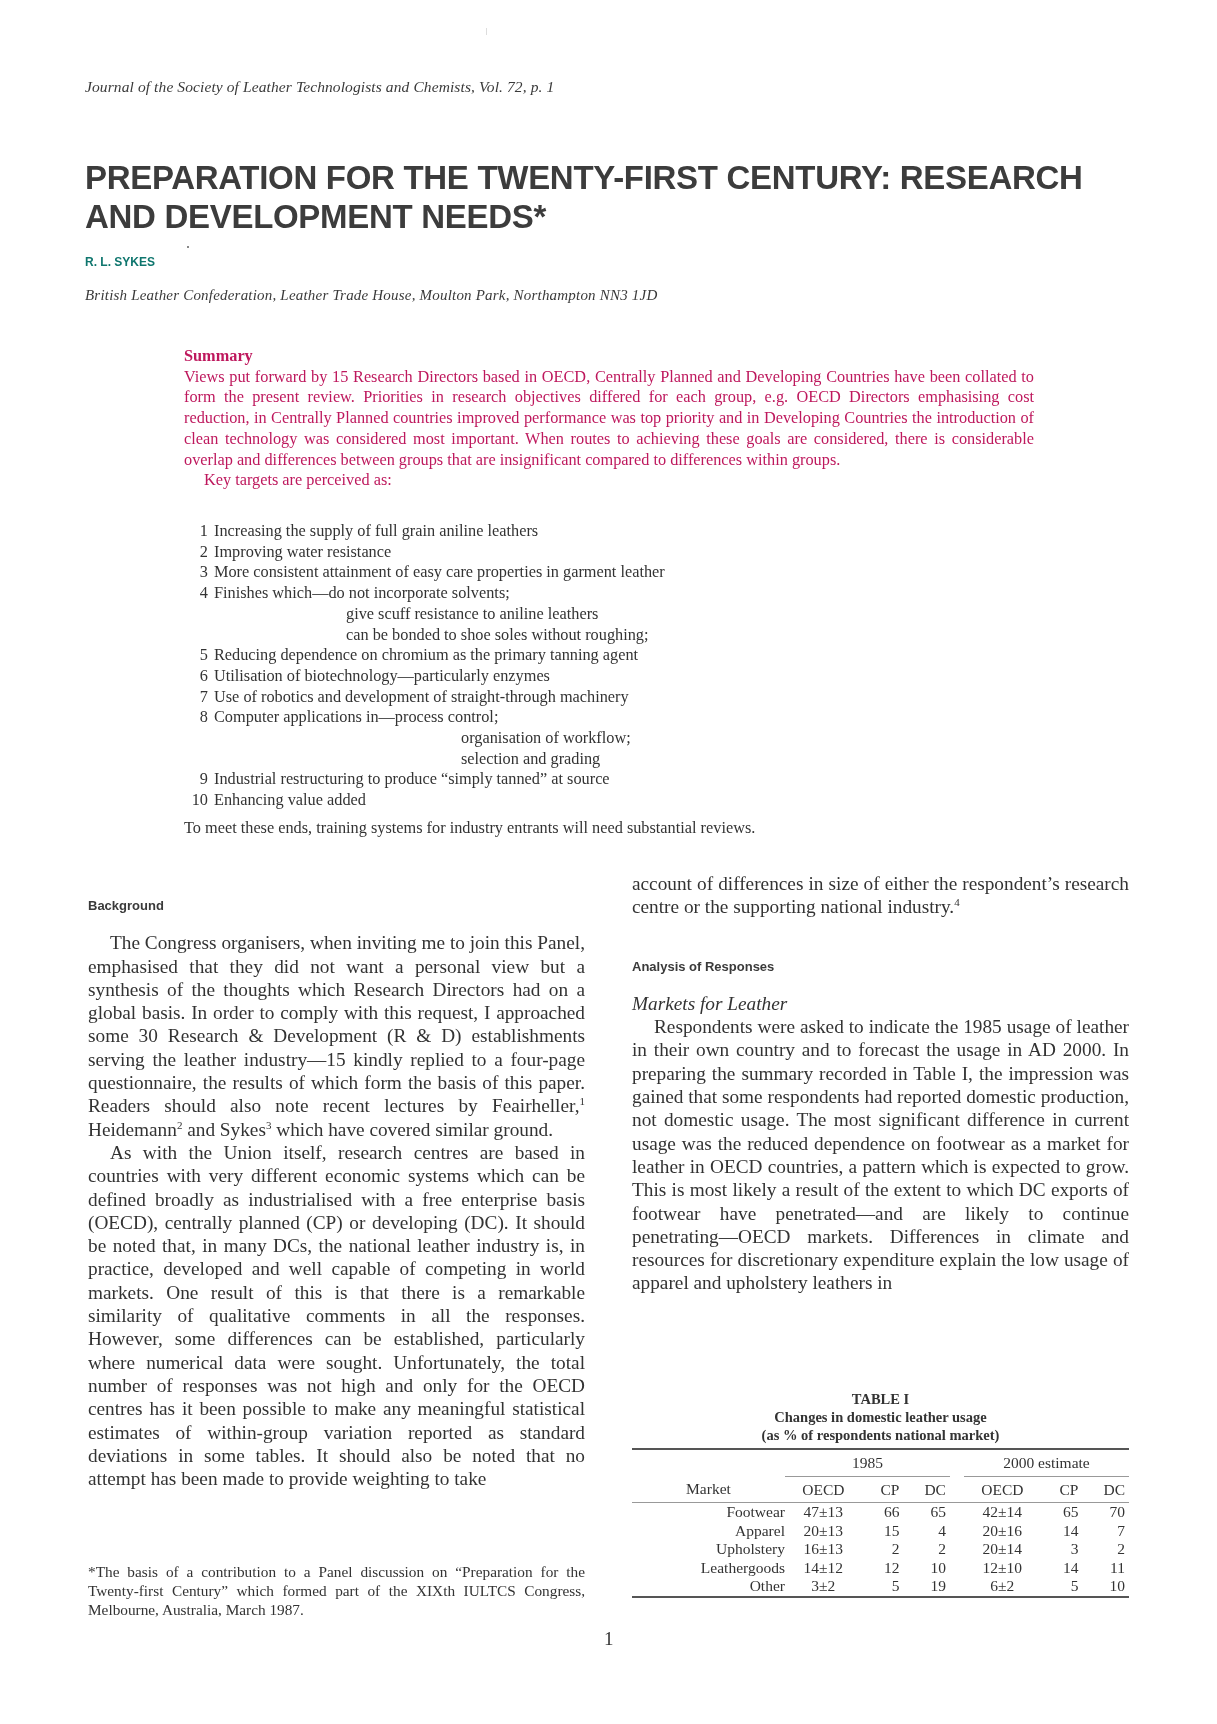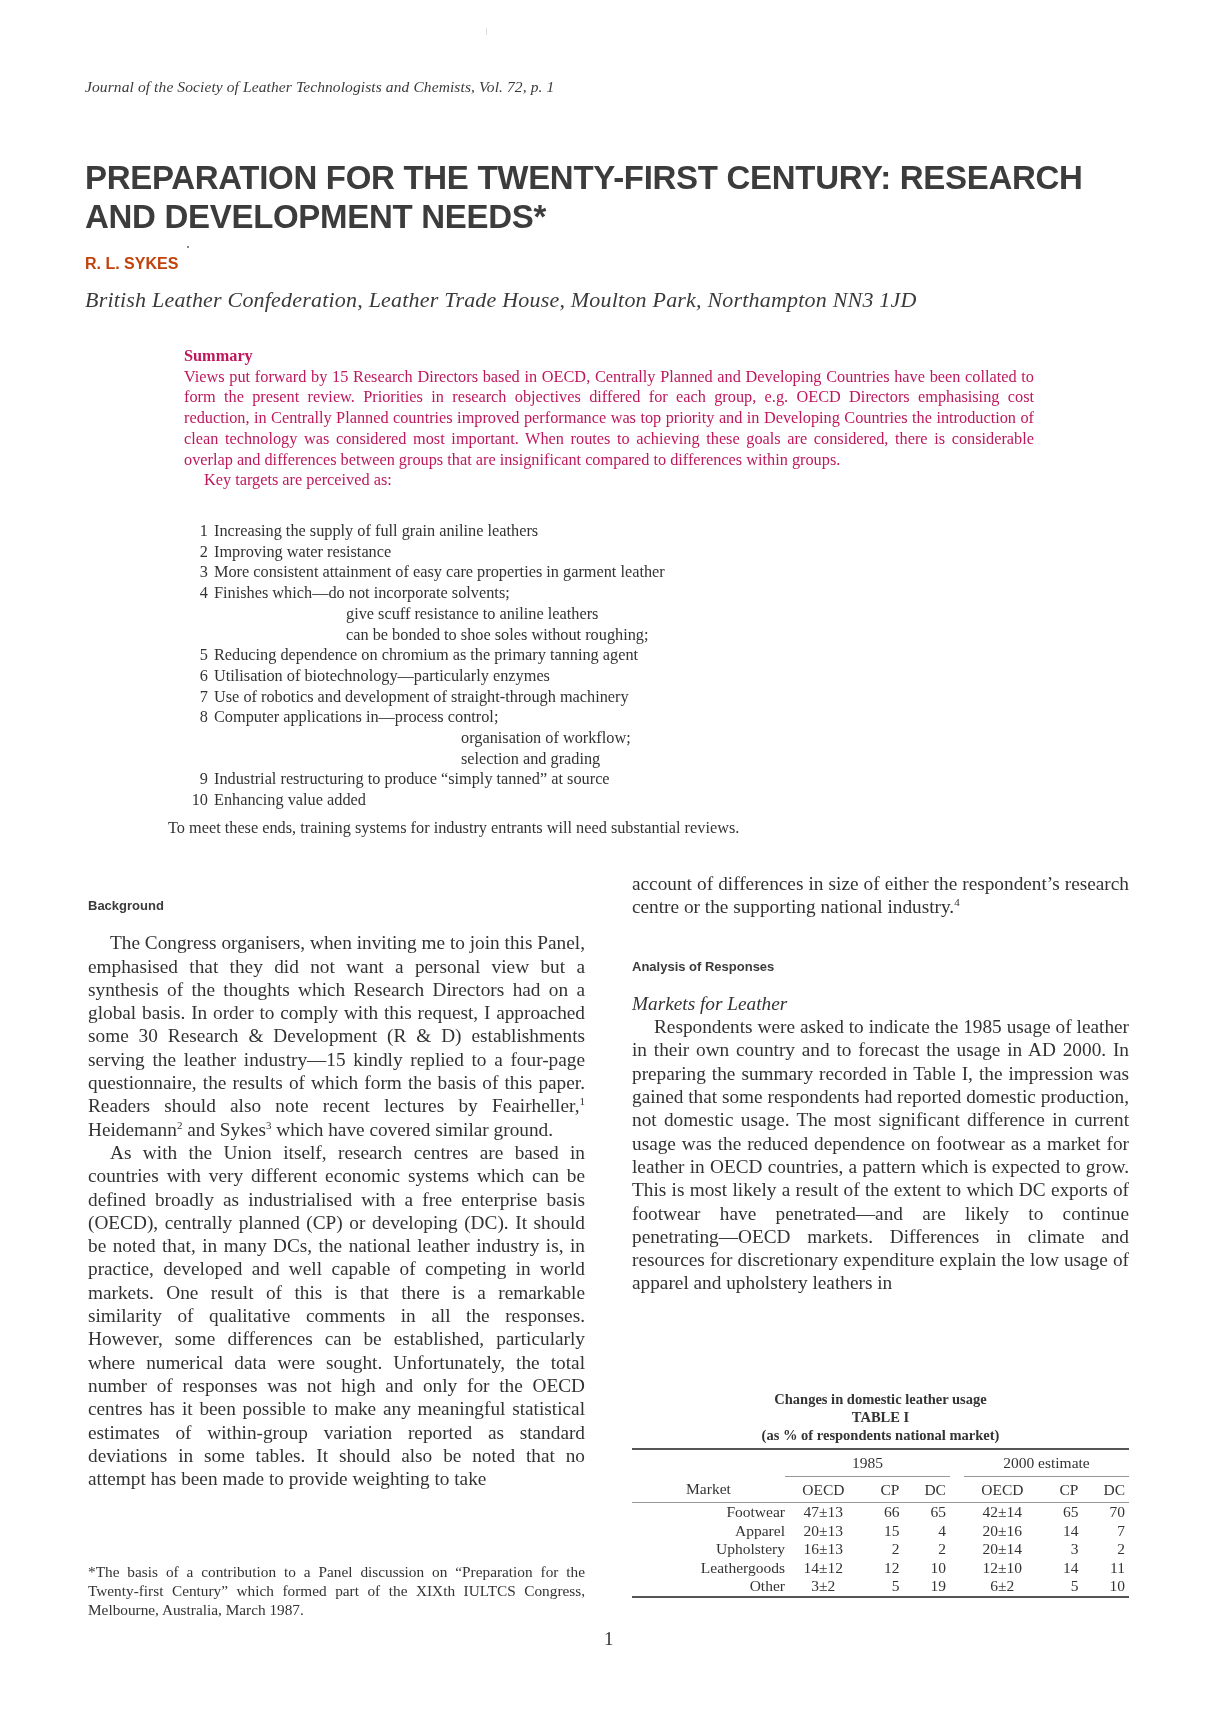--- a/index.html
+++ b/index.html
@@ -1,31 +1,31 @@
 <!DOCTYPE html>
 <html><head>
 <meta charset="utf-8">
 <style>
   html, body { margin: 0; padding: 0; background: #ffffff; }
   body { width: 1217px; height: 1724px; position: relative; overflow: hidden; color: #2a2a2a; font-family: "Liberation Serif", serif; }
   .abs { position: absolute; }
   .journal { left: 85px; top: 78px; font-style: italic; font-size: 15.5px; color: #3a3a3a; letter-spacing: 0.1px; }
   .title { left: 85px; top: 158px; width: 1060px; font-family: "Liberation Sans", sans-serif; font-weight: bold; font-size: 33px; line-height: 39px; color: #3c3c3c; letter-spacing: -0.3px; }
-  .author { left: 85px; top: 255px; font-family: "Liberation Sans", sans-serif; font-weight: bold; font-size: 16px; color: #c2410c; }
-  .affil { left: 85px; top: 287px; font-style: italic; font-size: 22px; color: #3a3a3a; letter-spacing: 0.2px; }
+  .author { left: 85px; top: 255px; font-family: "Liberation Sans", sans-serif; font-weight: bold; font-size: 12px; color: #0f766e; }
+  .affil { left: 85px; top: 287px; font-style: italic; font-size: 15px; color: #3a3a3a; letter-spacing: 0.2px; }
   .summary { left: 184px; top: 346px; width: 850px; font-size: 16.3px; line-height: 20.7px; color: #be185d; }
   .summary-head { font-weight: bold; }
   .summary-body { text-align: justify; }
   .summary-key { text-indent: 20px; }
   .targets { left: 184px; top: 521px; width: 850px; font-size: 16.3px; line-height: 20.7px; color: #333; }
   .t-row { display: flex; }
   .t-num { width: 24px; text-align: right; padding-right: 6px; flex-shrink: 0; }
   .t-sub { padding-left: 162px; }
   .t-sub8 { padding-left: 277px; }
-  .closing { left: 168px; top: 818px; font-size: 16.3px; color: #333; }
+  .closing { left: 184px; top: 818px; font-size: 16.3px; color: #333; }
   .col { font-size: 19.3px; line-height: 23.3px; color: #333; text-align: justify; }
   .left-col { left: 88px; top: 894px; width: 497px; }
   .right-col { left: 632px; top: 872px; width: 497px; }
   h2.sec { font-family: "Liberation Sans", sans-serif; font-weight: bold; font-size: 13px; margin: 0; color: #3a3a3a; }
   .para { margin: 0; text-indent: 22px; }
   .noindent { text-indent: 0; }
   sup { font-size: 11px; line-height: 0; }
   .sub-h { font-style: italic; margin: 0; }
   .footnote { left: 88px; top: 1562px; width: 497px; font-size: 15.3px; line-height: 19px; text-align: justify; color: #333; }
   .table-wrap { left: 632px; top: 1390px; width: 497px; color: #333; }
@@ -119,22 +119,22 @@
 <div class="abs footnote">*The basis of a contribution to a Panel discussion on “Preparation for the Twenty-first Century” which formed part of the XIXth IULTCS Congress, Melbourne, Australia, March 1987.</div>
 
 <div class="abs col right-col">
   <p class="para noindent"><span>account of differences in size of either the respondent’s research centre or the supporting national industry.</span><sup>4</sup></p>
   <h2 class="sec" style="margin-top:36px;">Analysis of Responses</h2>
   <p class="sub-h" style="margin-top:14px;">Markets for Leather</p>
   <p class="para">Respondents were asked to indicate the 1985 usage of leather in their own country and to forecast the usage in AD 2000. In preparing the summary recorded in Table I, the impression was gained that some respondents had reported domestic production, not domestic usage. The most significant difference in current usage was the reduced dependence on footwear as a market for leather in OECD countries, a pattern which is expected to grow. This is most likely a result of the extent to which DC exports of footwear have penetrated—and are likely to continue penetrating—OECD markets. Differences in climate and resources for discretionary expenditure explain the low usage of apparel and upholstery leathers in</p>
 </div>
 
 <div class="abs table-wrap">
+  <div class="tcap">TABLE I</div>
   <div class="tcap">Changes in domestic leather usage</div>
-  <div class="tcap">TABLE I</div>
   <div class="tcap">(as % of respondents national market)</div>
   <table>
     <thead>
       <tr class="rule-top">
         <th></th>
         <th colspan="3" class="c grp">1985</th>
         <th style="width:14px;"></th>
         <th colspan="3" class="c grp">2000 estimate</th>
       </tr>
       <tr style="border-bottom:1px solid #999;">

